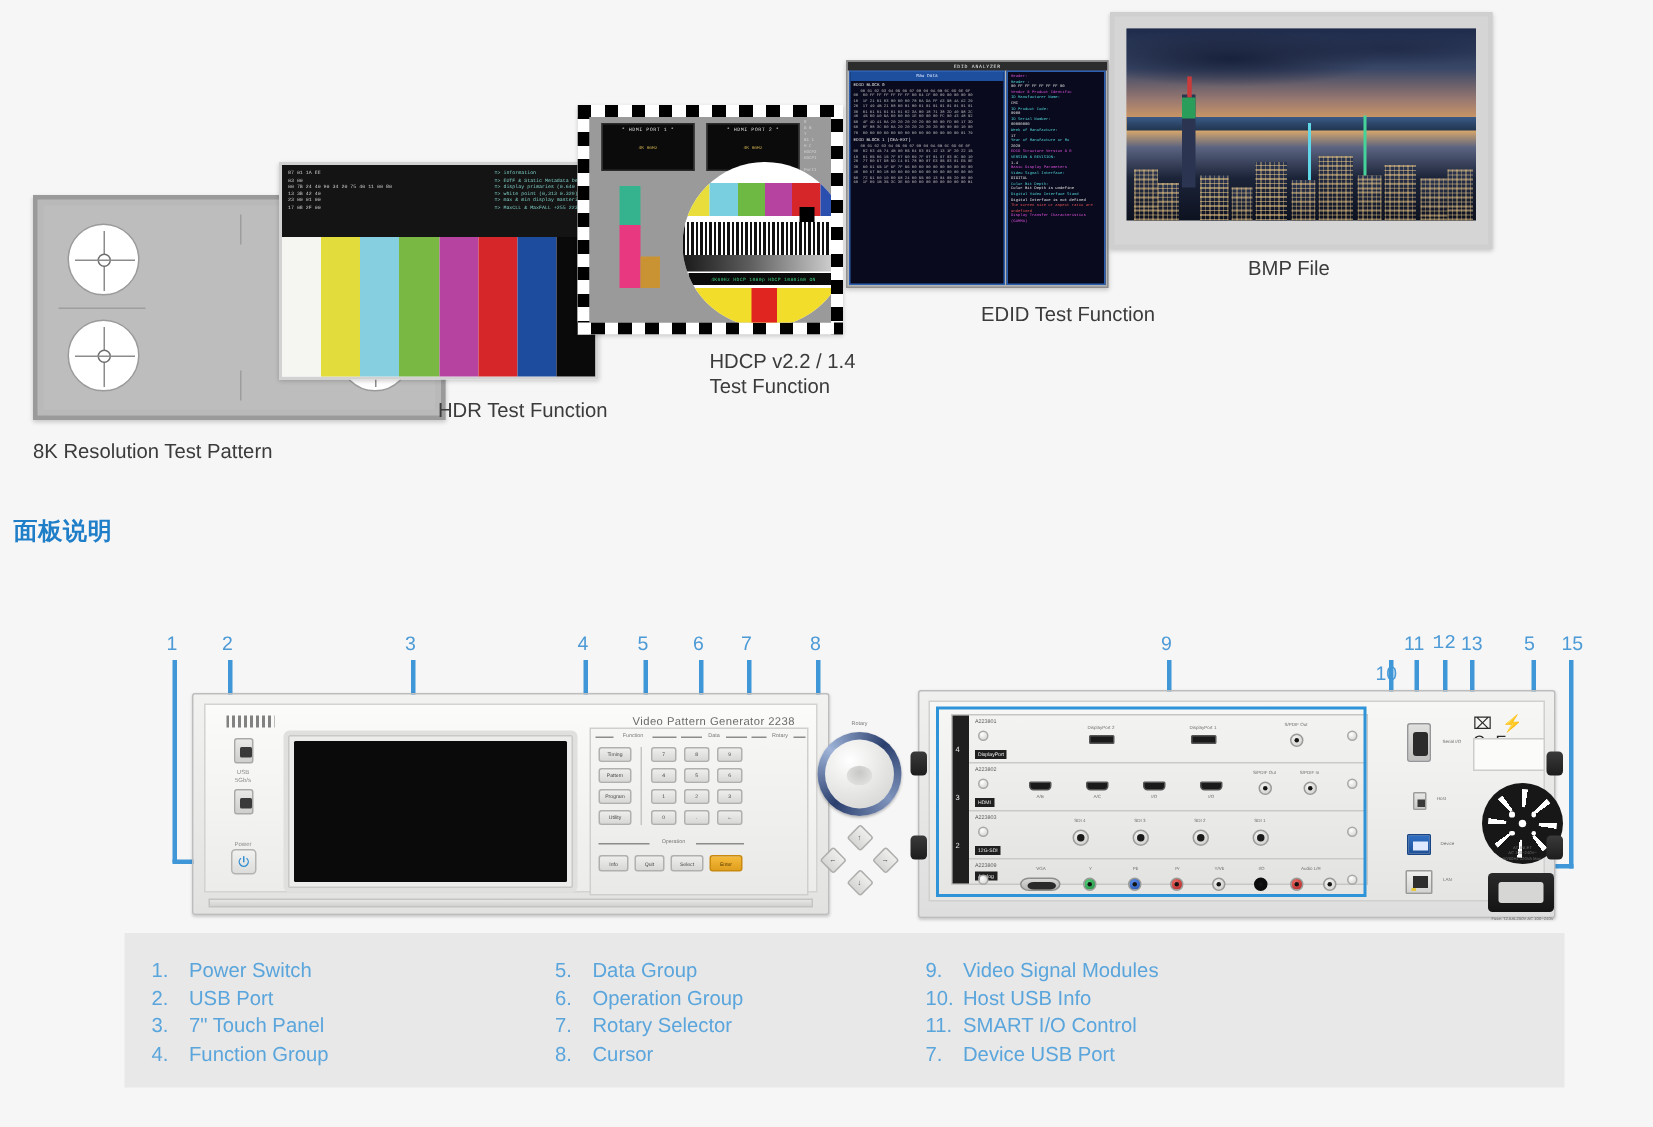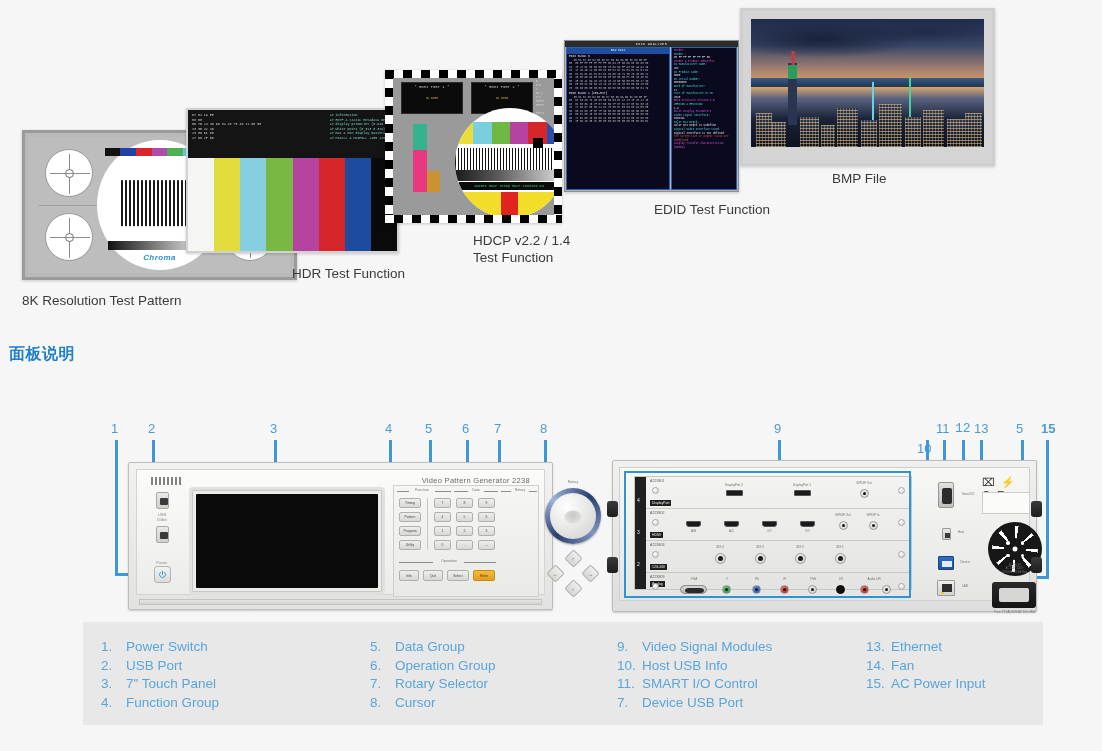--- a/index.html
+++ b/index.html
@@ -310,34 +310,20 @@
         <div class="p8k-circle" style="right:16px; top:12px;">
             <div class="p8k-dot"></div>
           </div>
         <div class="p8k-circle" style="right:16px; bottom:12px;">
             <div class="p8k-dot"></div>
           </div>
         <div class="p8k-ruler" style="left:10px; top:50%; width:58px;"></div>
         <div class="p8k-ruler" style="right:10px; top:50%; width:58px;"></div>
         <div class="p8k-vr" style="left:50%; top:6px; height:20px;"></div>
         <div class="p8k-vr" style="left:50%; bottom:6px; height:20px;"></div>
-        <div class="p8k-center">
-          <div class="p8k-color">
-            <i style="background:#111"></i>
-              <i style="background:#2340a8"></i>
-              <i style="background:#d8242a"></i>
-            <i style="background:#b04ab0"></i>
-              <i style="background:#4caf50"></i>
-              <i style="background:#66ccdd"></i>
-            <i style="background:#eee14a"></i>
-          </div>
-          <div class="p8k-bars"></div>
-          <div class="p8k-gray"></div>
-          <div class="p8k-brand">Chroma</div>
-        </div>
       </div>
     </div>
     <div class="cap cap-8k">8K Resolution Test Pattern</div>
 
     <div class="shot shot-hdr">
       <div class="hdr-head">
         <div style="white-space:pre-line">87 01 1A EE
 03 00
 00 7B 24 40 90 34 20 75 40 11 00 80
 13 3B 42 40
@@ -627,21 +613,21 @@
   <div class="lead" style="left:940px; top:551px; width:24px; height:3px;"></div>
 
   <div class="callout" style="left:974px; top:421px;">13</div>
   <div class="lead" style="left:980px; top:440px; width:3px; height:141px;"></div>
   <div class="lead" style="left:941px; top:578px; width:42px; height:3px;"></div>
 
   <div class="callout" style="left:1016px; top:421px;">5</div>
   <div class="lead" style="left:1021px; top:440px; width:3px; height:85px;"></div>
   <div class="lead" style="left:988px; top:522px; width:36px; height:3px;"></div>
 
-  <div class="callout" style="left:1041px; top:421px;font-weight:bold;">15</div>
+  <div class="callout" style="left:1041px; top:421px;">15</div>
   <div class="lead" style="left:1046px; top:440px; width:3px; height:139px;"></div>
   <div class="lead" style="left:1004px; top:576px; width:45px; height:3px;"></div>
 
   <div class="rear">
     <div class="sidebump" style="left:-6px; top:40px;"></div>
     <div class="sidebump" style="left:-6px; top:96px;"></div>
     <div class="rear-inner">
 
       <div class="modbox">
         <div class="modrail">
@@ -814,31 +800,15 @@
         <li>
             <span class="num">11.</span>
             <span>SMART I/O Control</span>
           </li>
         <li>
             <span class="num">7.</span>
             <span>Device USB Port</span>
           </li>
       </ul>
     </div>
-    <div class="legend-col" style="left:783px;">
-      <ul>
-        <li>
-            <span class="num">13.</span>
-            <span>Ethernet</span>
-          </li>
-        <li>
-            <span class="num">14.</span>
-            <span>Fan</span>
-          </li>
-        <li>
-            <span class="num">15.</span>
-            <span>AC Power Input</span>
-          </li>
-      </ul>
-    </div>
   </div>
 
 </div>
 
 </body></html>

